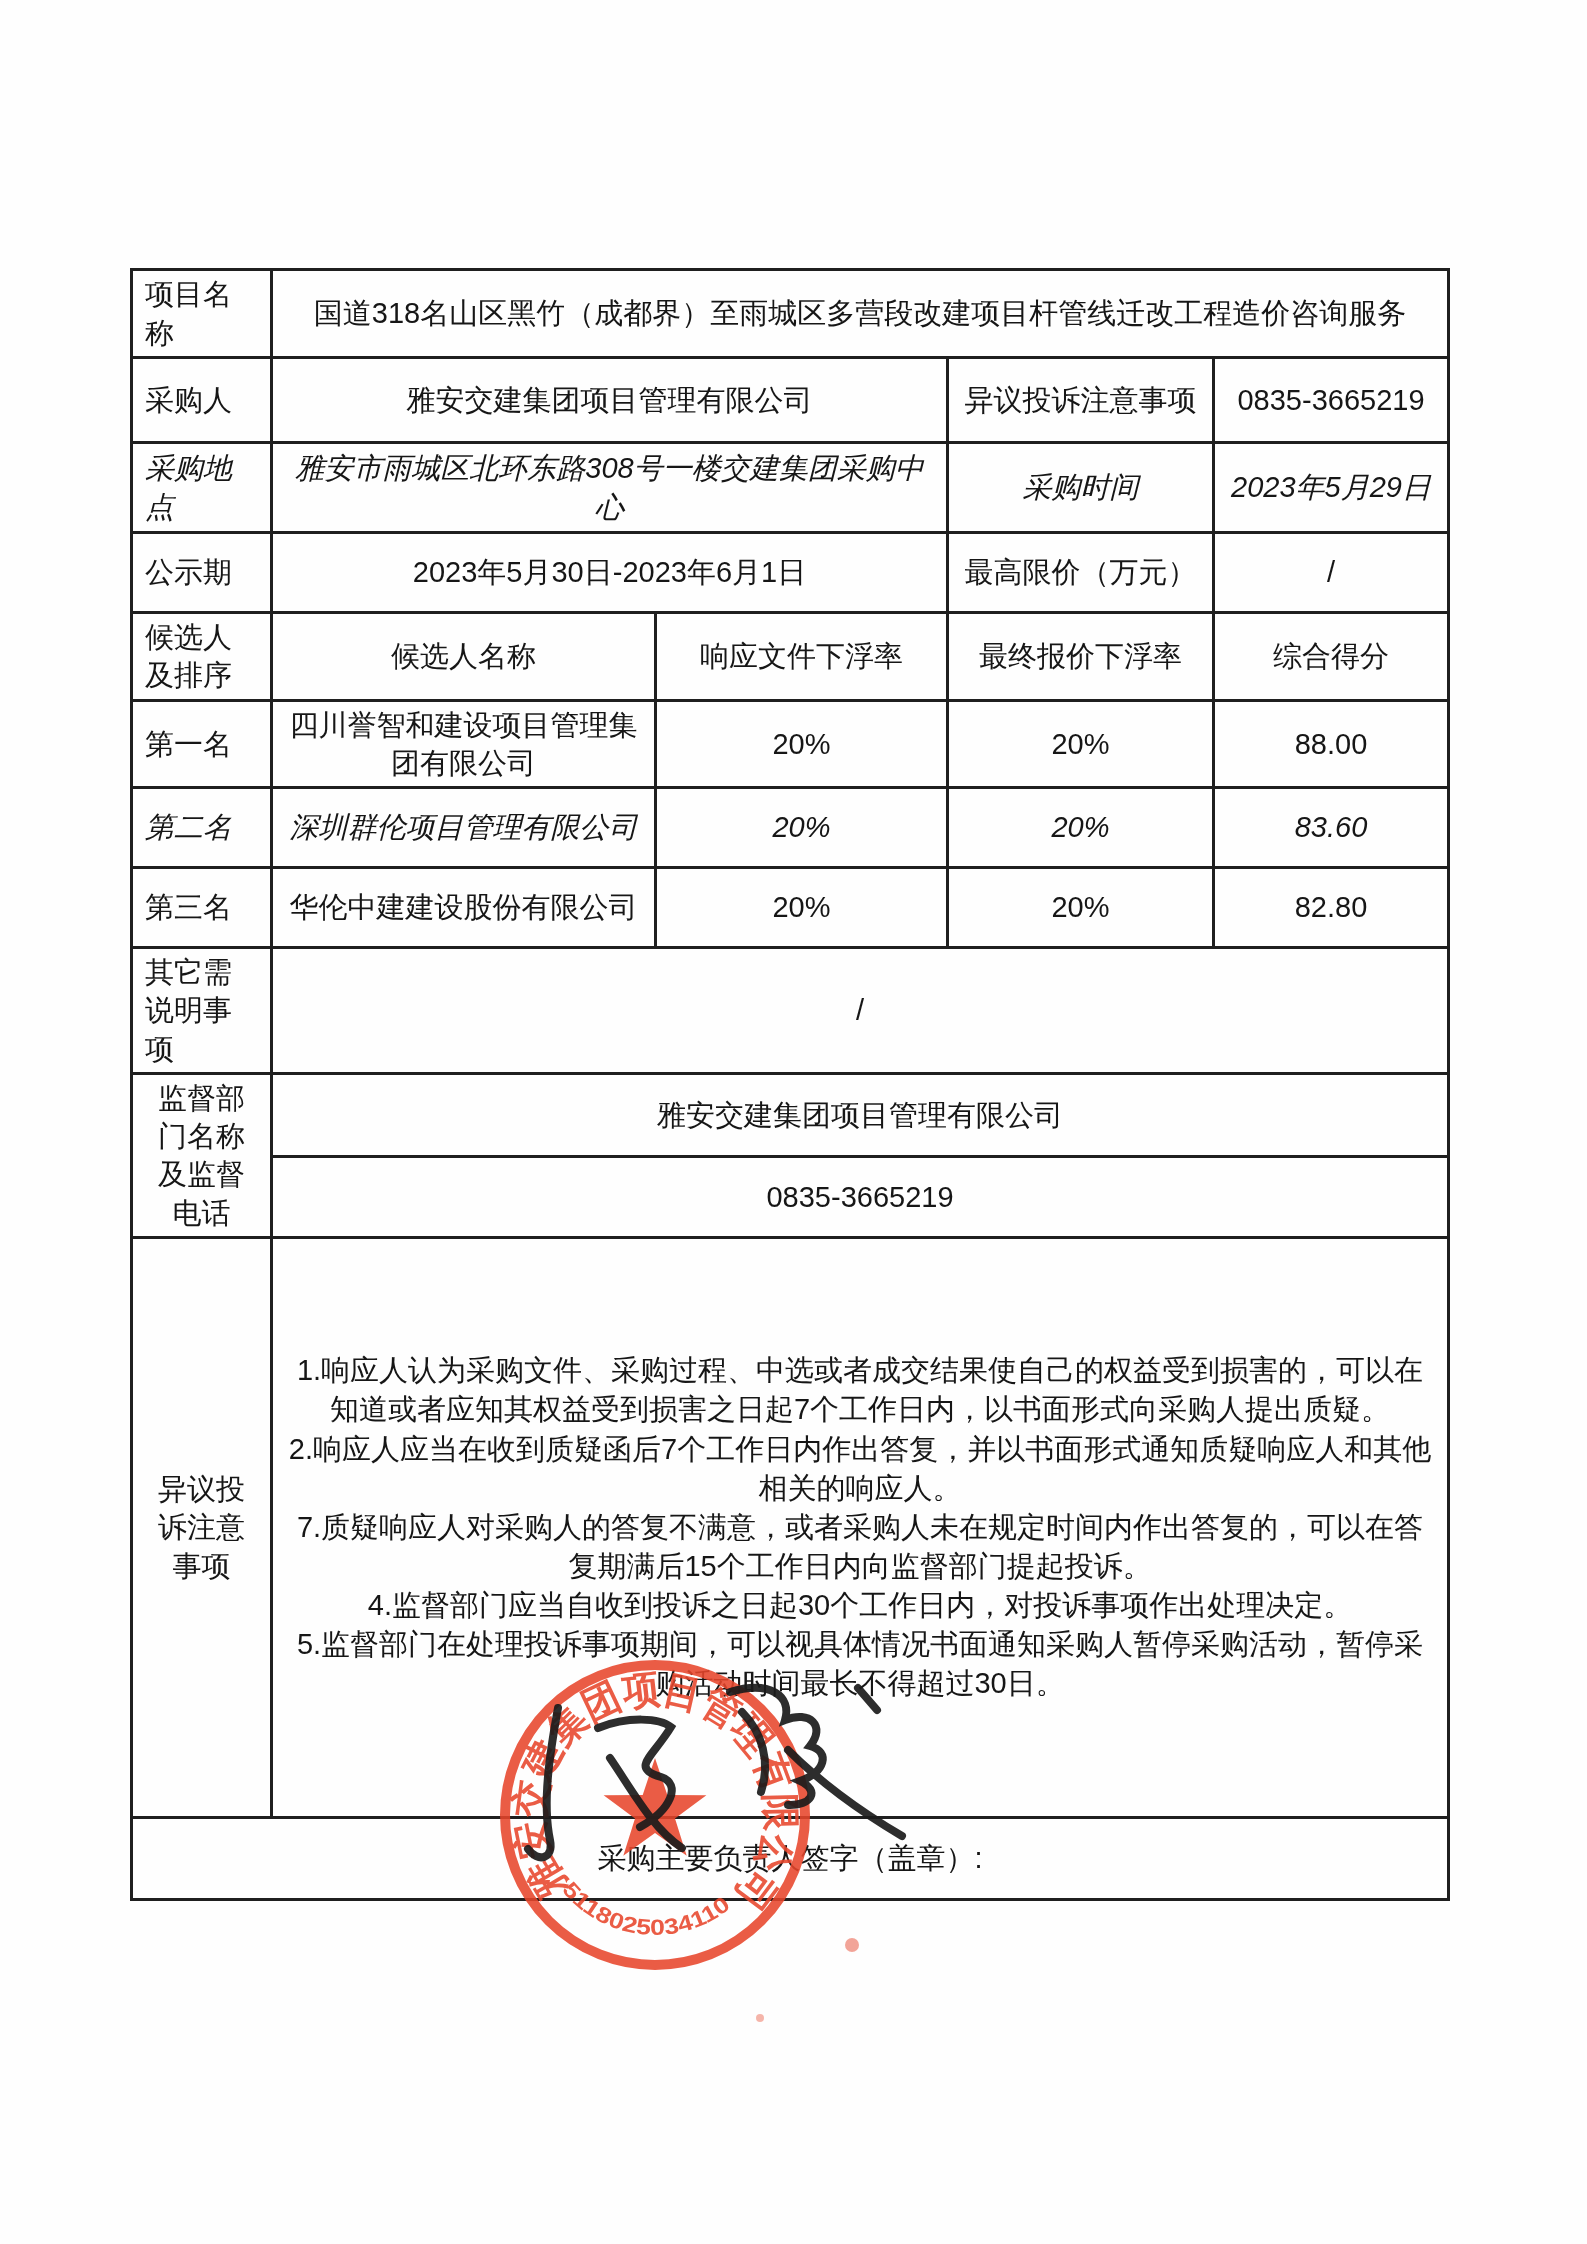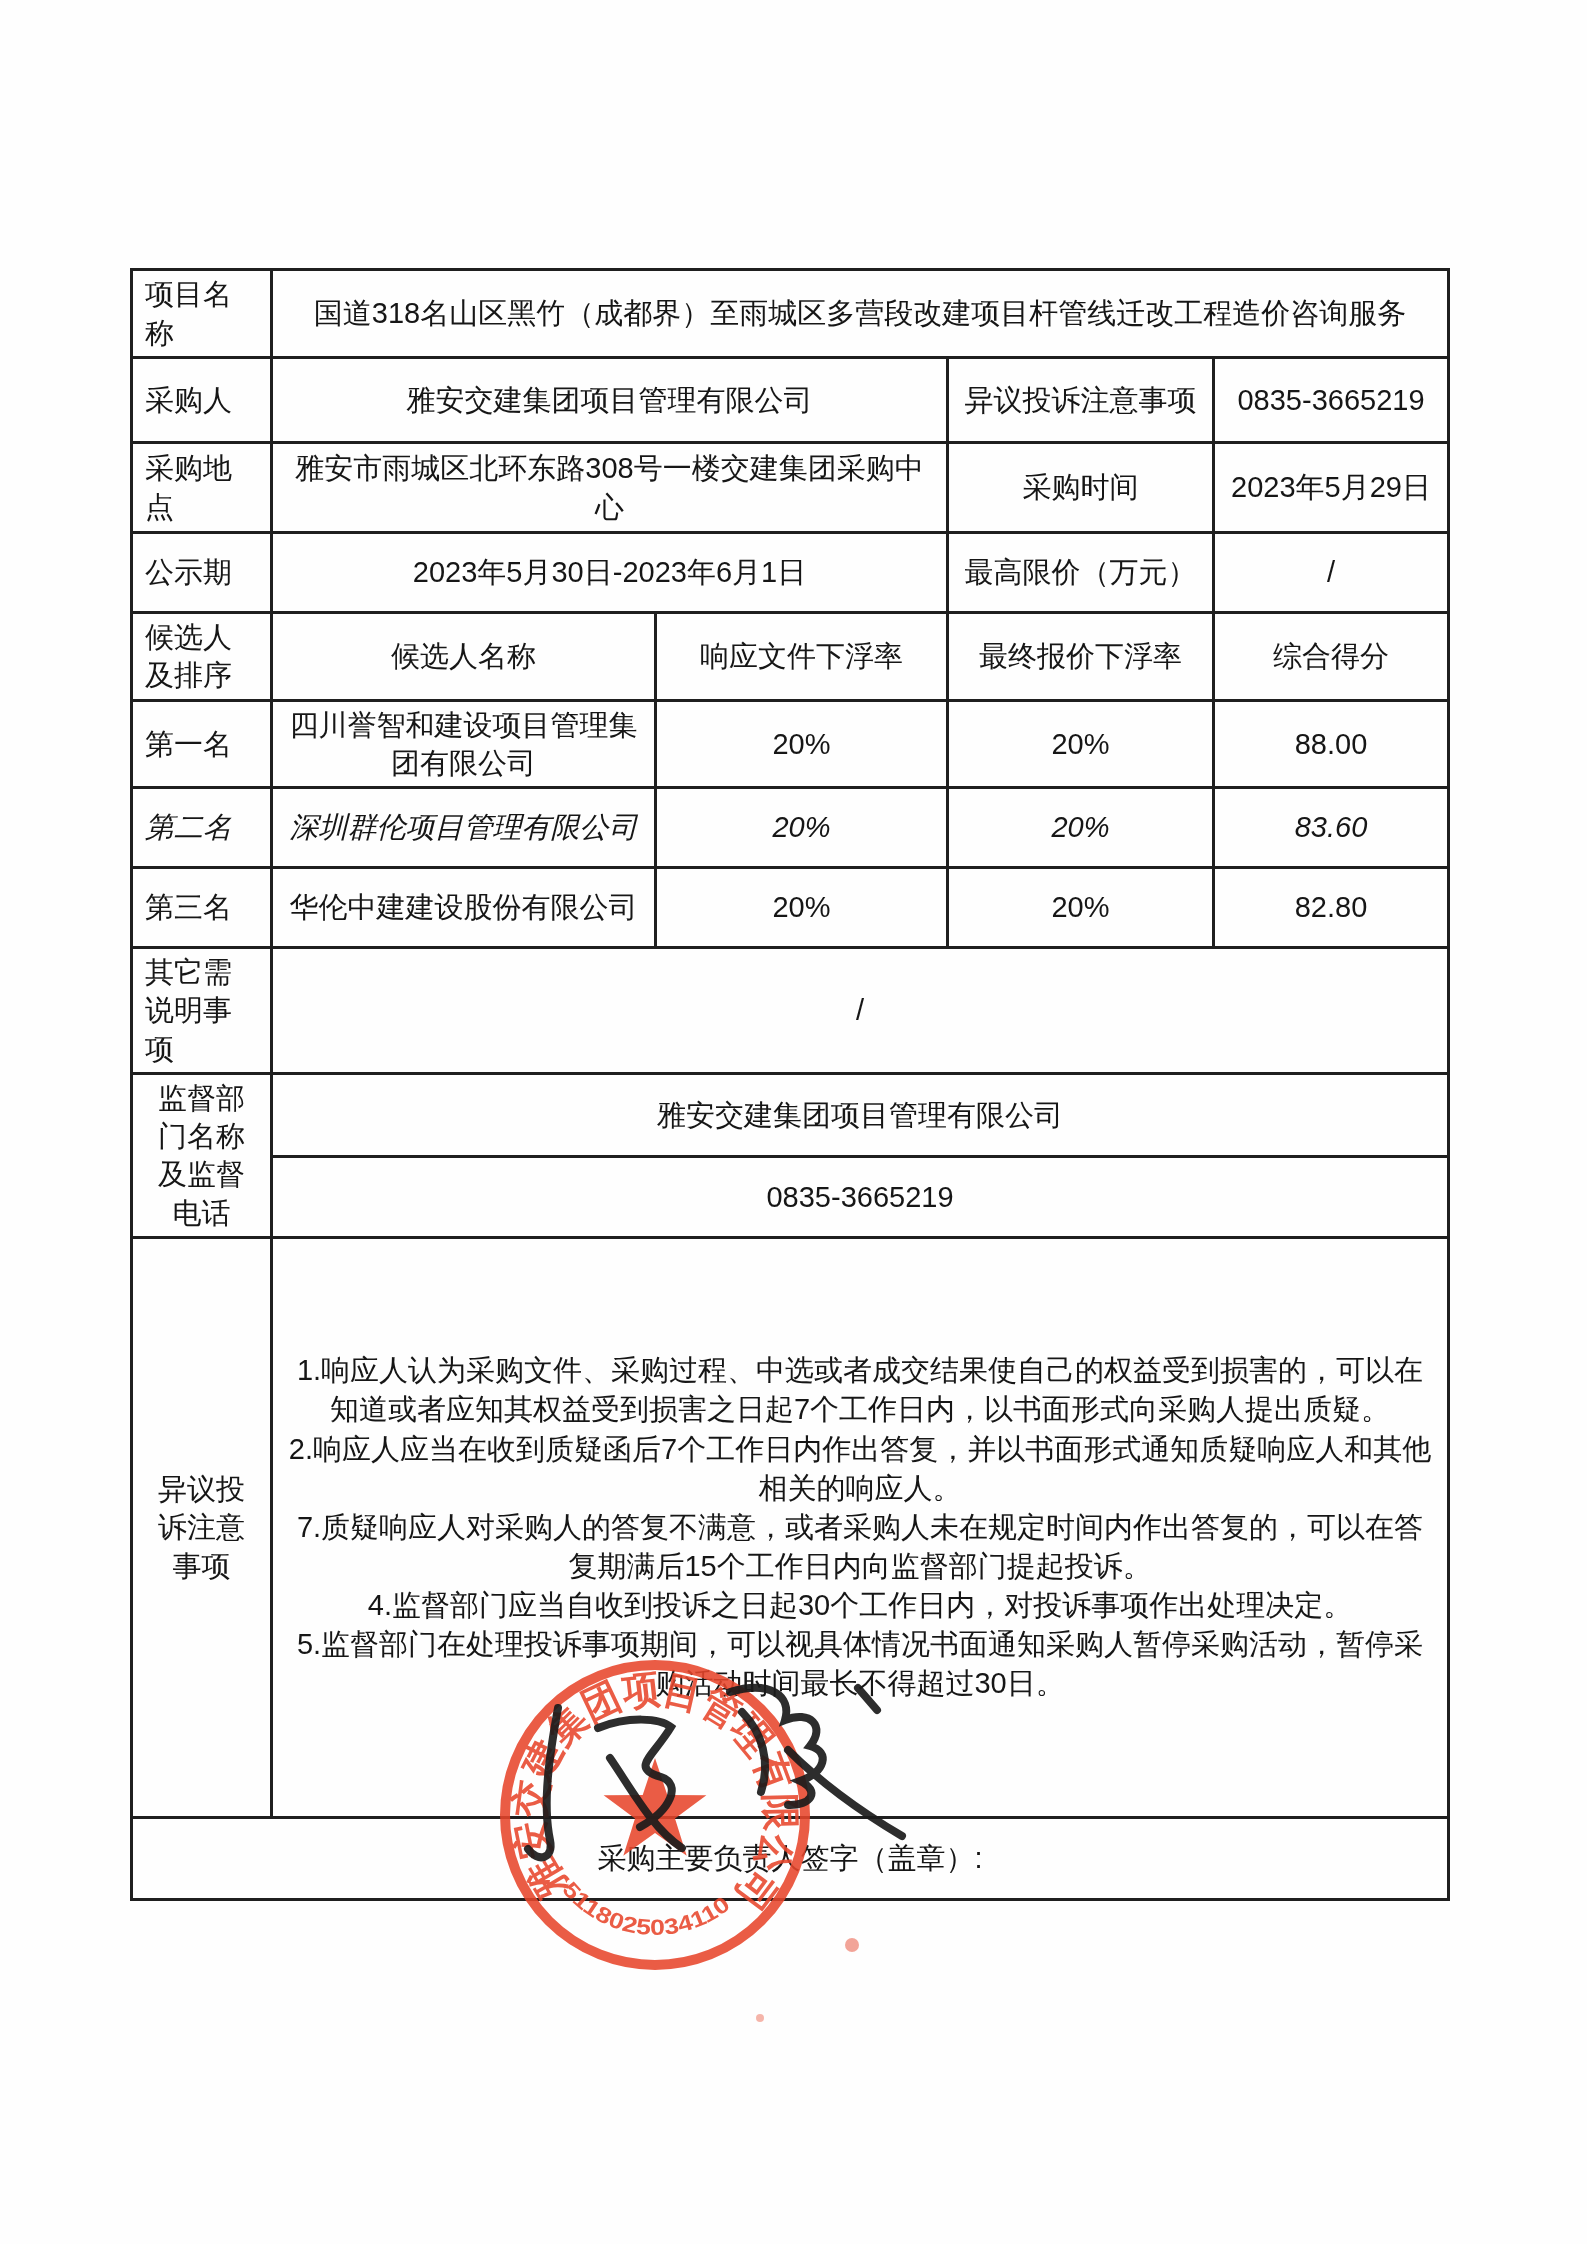--- a/index.html
+++ b/index.html
@@ -40,21 +40,21 @@
     vertical-align: middle;
     padding: 4px 12px;
     line-height: 1.32;
     word-break: break-all;
   }
   td.lbl { padding: 4px 6px 4px 9px; text-align: left; }
   td.ctr { text-align: center; }
   td.lft { text-align: center; }
   tr.r1  { height: 88px; }
   tr.r2  { height: 85px; }
-  tr.r3  { height: 90px; }
+  tr.r3  { height: 90px; font-style: italic; }
   tr.r4  { height: 80px; margin-top: 25px; }
   tr.r5  { height: 73px; }
   tr.r6  { height: 80px; }
   tr.r7  { height: 80px; font-style: italic; }
   tr.r8  { height: 80px; }
   tr.r9  { height: 78px; }
   tr.r10a { height: 83px; }
   tr.r10b { height: 80px; }
   tr.r11 { height: 580px; }
   tr.r12 { height: 82px; }

